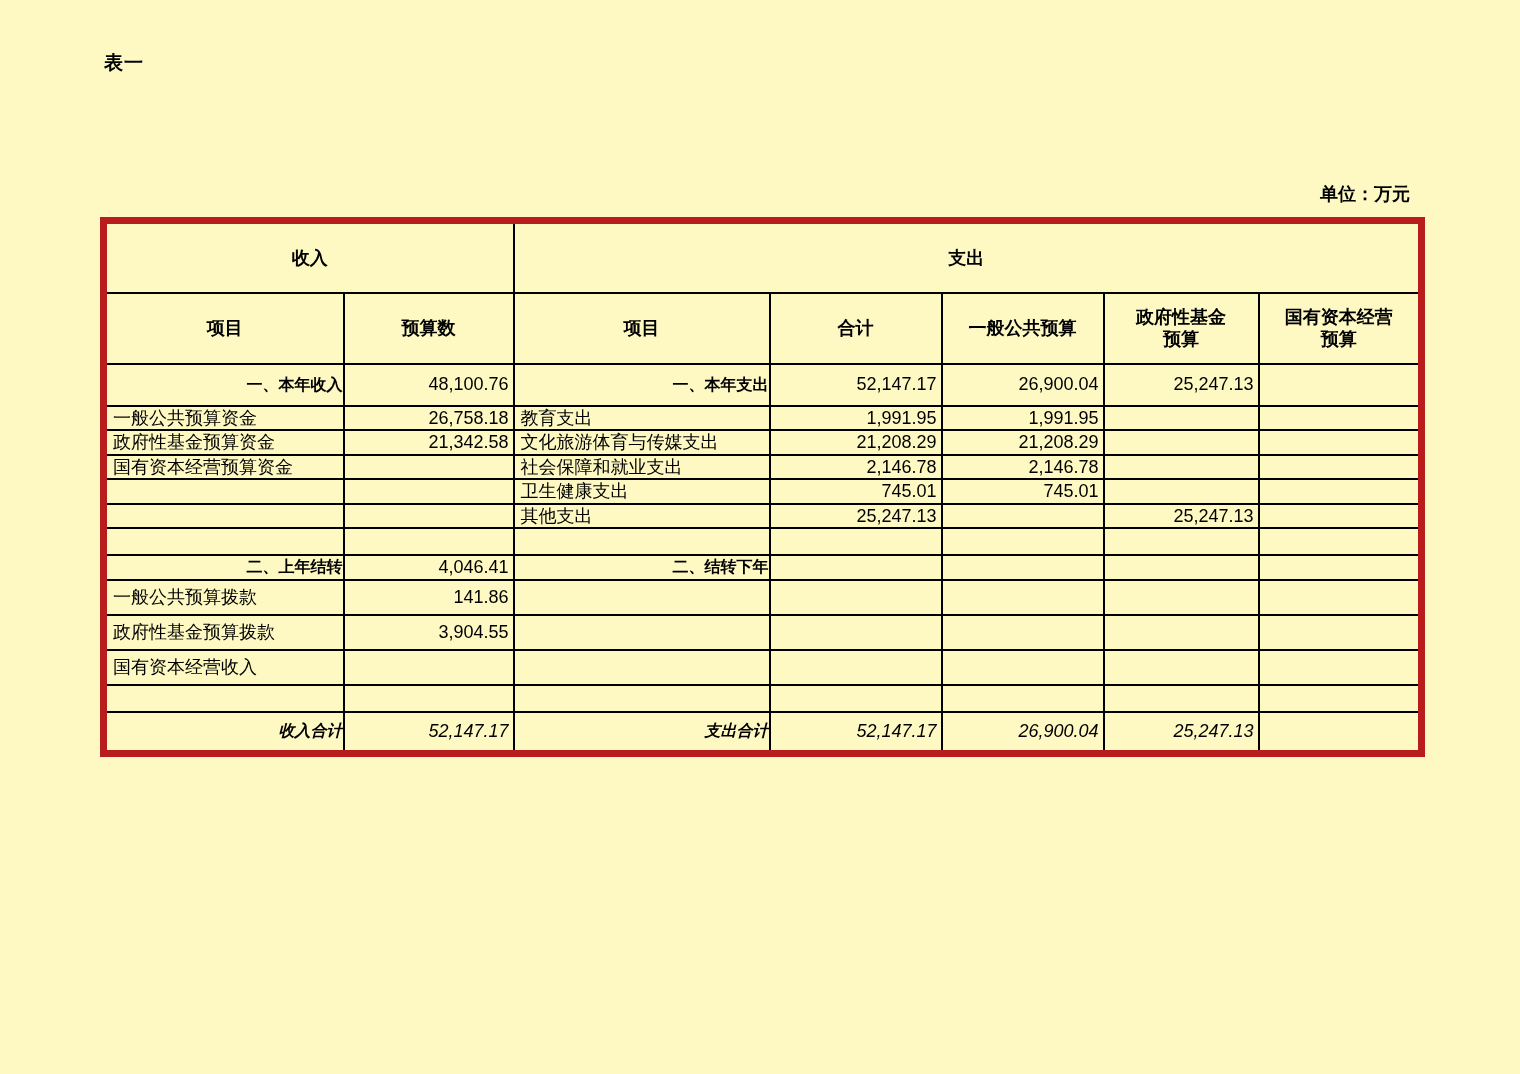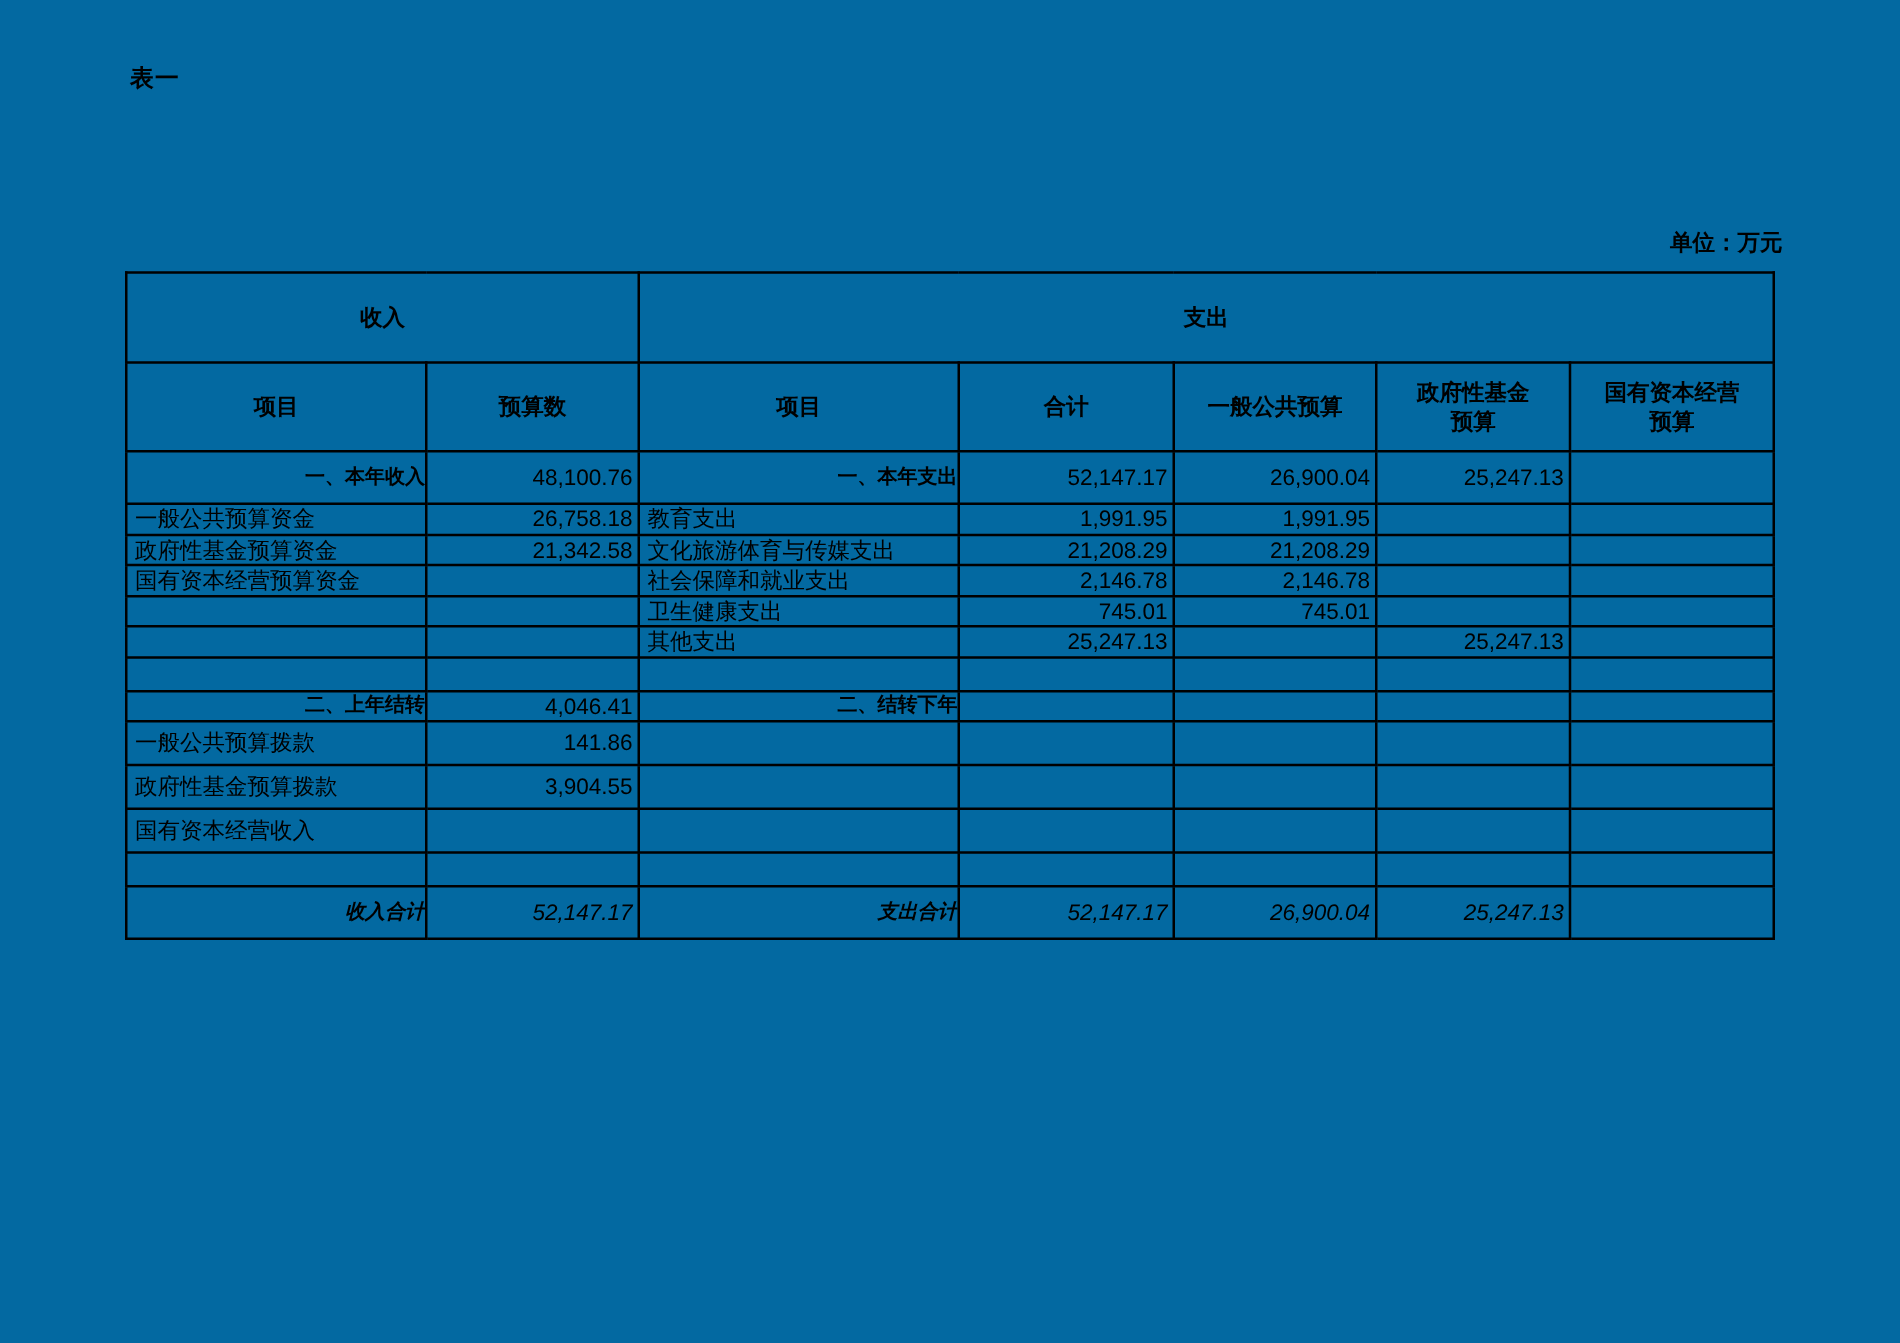--- a/index.html
+++ b/index.html
@@ -3,45 +3,45 @@
 <meta charset="utf-8">
 <style>
   * { margin: 0; padding: 0; box-sizing: border-box; }
   html, body {
     width: 1520px; height: 1074px;
     background: #ffffff;
     font-family: "Liberation Sans", "DejaVu Sans", sans-serif;
     color: #000;
     overflow: hidden;
   }
-  .page { position: relative; width: 1520px; height: 1074px; background: #0369a1; }
+  .page { position: relative; width: 1520px; height: 1074px; background: #fef9c3; }
 
   .corner-label {
     position: absolute; left: 104px; top: 50px;
     font-family: "Liberation Serif", "DejaVu Serif", serif;
     font-size: 19px; font-weight: bold; letter-spacing: 1px;
   }
   .doc-title {
     position: absolute; left: 0; top: 118px; width: 1520px;
     text-align: center;
     font-size: 30px; font-weight: bold; letter-spacing: 1px;
   }
   .unit-note {
-    position: absolute; left: 108px; top: 182px; width: 1318px;
+    position: absolute; left: 92px; top: 182px; width: 1318px;
     text-align: right;
     font-family: "Liberation Serif", "DejaVu Serif", serif;
     font-size: 18px; font-weight: bold;
   }
 
   table.budget {
     position: absolute; left: 100px; top: 217px;
     width: 1318px;
     border-collapse: collapse;
     table-layout: fixed;
-    border: 2px solid #b91c1c;
+    border: 7px solid #b91c1c;
   }
   table.budget th, table.budget td {
     border: 2px solid #000;
     overflow: hidden;
     vertical-align: middle;
     font-size: 18px;
     line-height: 1.25;
   }
   table.budget th {
     font-weight: bold;

